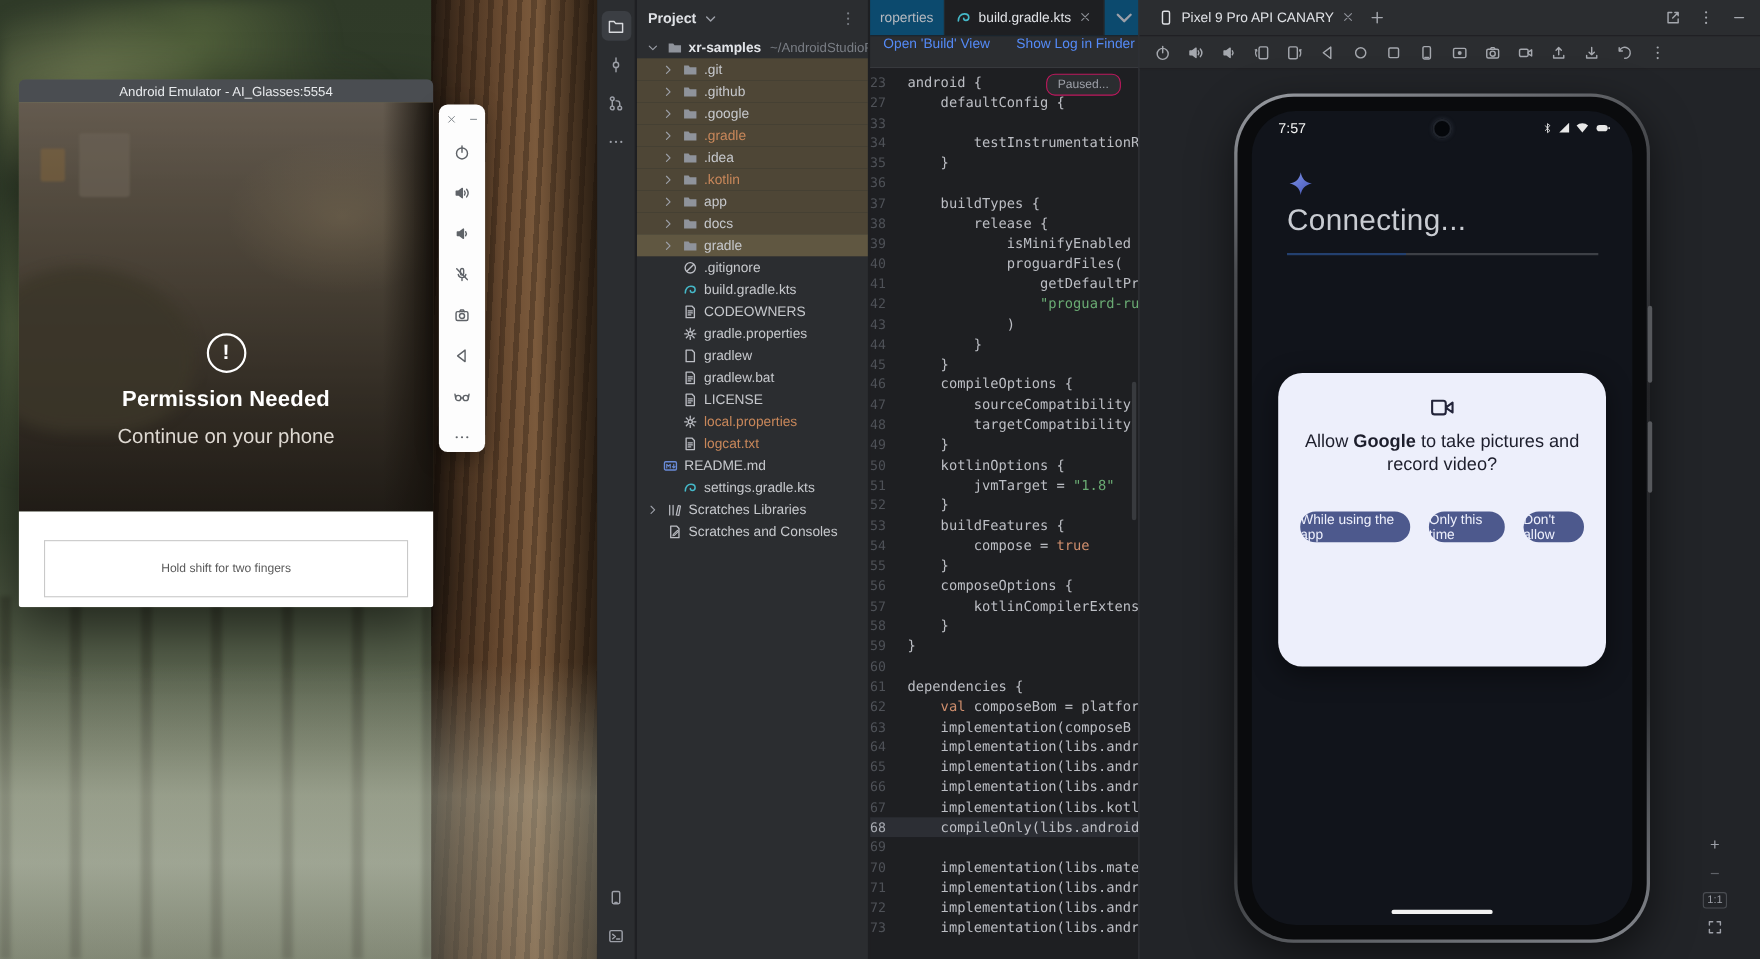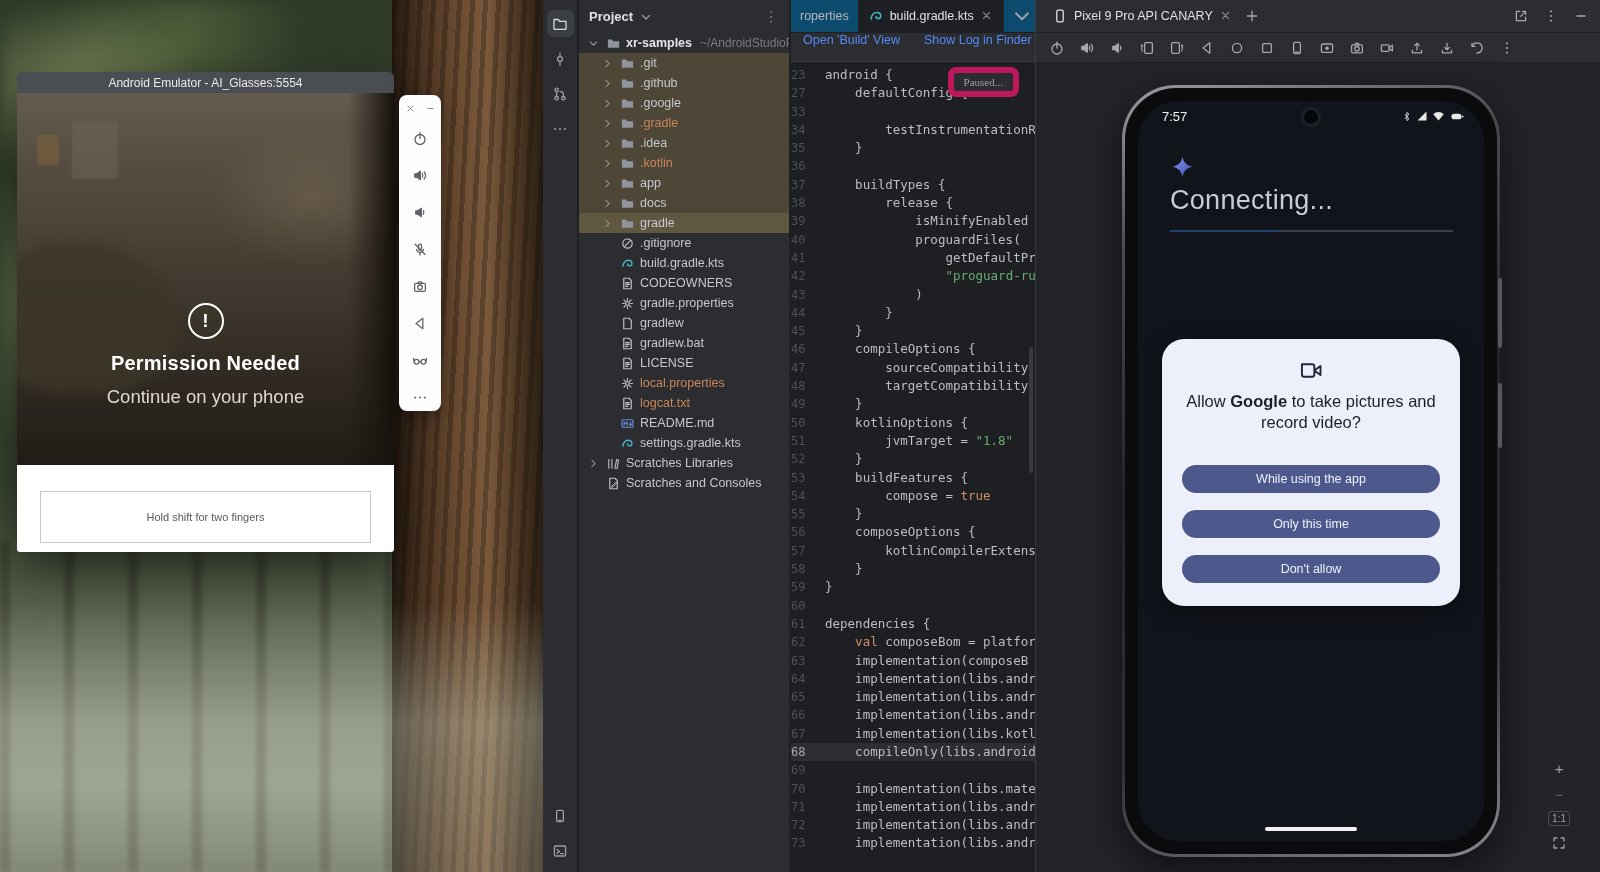--- a/index.html
+++ b/index.html
@@ -63,22 +63,22 @@
   .nlink{color:#548af7;font-size:12.5px;white-space:nowrap}
   .code-area{position:absolute;left:0;right:0;top:62px;bottom:0;background:#1e1f22;overflow:hidden;
     font-family:"DejaVu Sans Mono",monospace;font-size:12.5px;padding-top:4px}
   .cl{display:flex;height:18.3px;line-height:18.3px;white-space:pre;width:100%}
   .cl.hl{background:#2c2e34}
   .ln{flex:0 0 34px;width:34px;text-align:left;padding-right:14px;color:#4e5157;font-size:12px}
   .cl.hl .ln{color:#a8abb2}
   .ct{color:#bcbec4;overflow:hidden}
   .ct .kw{color:#cf8e6d}
   .ct .str{color:#6aab73}
-  .paused{position:absolute;top:5px;right:16px;background:#2b2d30;border:6px solid #be185d;border-radius:8px;
-    padding:3px 10px;font-size:11px;color:#9da0a8;font-family:Liberation Serif, serif}
+  .paused{position:absolute;top:5px;right:16px;background:#2b2d30;border:1px solid #be185d;border-radius:8px;
+    padding:3px 10px;font-size:11px;color:#9da0a8;font-family:Liberation Sans, sans-serif}
   .escroll{position:absolute;right:2px;top:285px;width:4px;height:126px;background:#4a4d52;border-radius:2px;opacity:.6}
 
   
   .device-panel{position:absolute;left:492px;top:0;width:565px;height:100%;background:#222428;border-left:1px solid #393b40}
   .dtabbar{height:33px;background:#2b2d30;border-bottom:1px solid #1e1f22;display:flex;align-items:center;padding:0 8px}
   .dtab{display:flex;align-items:center;gap:6px;padding:0 8px;height:100%;font-size:12.5px;color:#dfe1e5}
   .dev-btn{width:22px;height:22px;display:flex;align-items:center;justify-content:center;color:#a5a8ae;border-radius:4px}
   .dtab-right{margin-left:auto;display:flex;gap:8px;align-items:center}
   .dtoolbar{height:30px;background:#2b2d30;border-bottom:1px solid #1e1f22;display:flex;align-items:center;gap:8px;padding:0 10px}
   .dcontent{position:absolute;left:0;right:0;top:64px;bottom:0;background:#222428}
@@ -99,21 +99,21 @@
   .punch{position:absolute;top:7px;left:50%;margin-left:-9px;width:18px;height:18px;border-radius:50%;
     background:#05070b;box-shadow:inset 0 0 0 2px #20242c,0 0 4px rgba(90,100,120,.35)}
   .sparkle{position:absolute;left:32px;top:54px}
   .connecting{position:absolute;left:32px;top:84px;font-size:27px;color:#c9ccd2;letter-spacing:.3px}
   .progress-line{position:absolute;left:32px;top:129px;width:283px;height:2px;
     background:linear-gradient(90deg,#23406f 0,#23406f 108px,#3d4046 108px)}
   .perm-card{position:absolute;left:24px;top:238px;width:298px;height:267px;border-radius:22px;background:#edeffb;
     box-shadow:0 6px 24px rgba(0,0,0,.45)}
   .cam-ic{position:absolute;top:18px;left:0;right:0;display:flex;justify-content:center}
   .perm-text{position:absolute;top:52px;left:16px;right:16px;text-align:center;font-size:16.5px;line-height:21px;color:#1d1e2c}
-  .pbtns{position:absolute;top:126px;left:20px;right:20px;display:flex;flex-direction:column;gap:17px}
+  .pbtns{position:absolute;top:126px;left:20px;right:20px;display:flex;flex-direction:row;gap:17px}
   .pbtn{height:28px;border-radius:14px;background:#4d598d;color:#eef0fc;font-size:12.5px;display:flex;align-items:center;justify-content:center}
   .home-ind{position:absolute;bottom:10px;left:50%;width:92px;margin-left:-46px;height:4px;border-radius:2px;background:#f2f2f2}
 
   .zoomctl{position:absolute;right:30px;bottom:20px;display:flex;flex-direction:column;align-items:center;gap:8px;color:#9da0a8}
   .zbtn{width:18px;height:18px;display:flex;align-items:center;justify-content:center;font-size:15px}
   .zbtn.dim{opacity:.5}
   .zratio{font-size:10px;border:1px solid #4a4d52;border-radius:3px;padding:1px 3px}
 
   
   .emu-window{position:absolute;left:17px;top:72px;width:377px;height:480px;border-radius:6px 6px 3px 3px;overflow:hidden;
@@ -444,21 +444,21 @@
           <div class="trow" style="padding-left:22px">
             <span class="chev"></span>
             <span class="ic">
               <svg viewBox="0 0 16 16" fill="none" stroke="currentColor" stroke-width="1.3" stroke-linecap="round" stroke-linejoin="round">
                 <path d="M4 2.4h5.6l2.4 2.4v8.8H4z"></path>
                 <path d="M6 7h4M6 9h4M6 11h2.5"></path>
               </svg>
             </span>
             <span class="tlabel excl">logcat.txt</span>
           </div>
-          <div class="trow" style="padding-left:22px">
+          <div class="trow" style="padding-left:4px">
             <span class="chev"></span>
             <span class="ic">
               <svg viewBox="0 0 16 16" fill="none" stroke="currentColor" stroke-width="1.3" stroke-linecap="round" stroke-linejoin="round">
                 <rect x="2.2" y="4" width="11.6" height="8" rx="1.2" stroke="#6a8bd8"></rect>
                 <path d="M4.4 10V6.5l1.7 1.7 1.7-1.7V10M11.2 6.5V10m0 0l-1.3-1.3m1.3 1.3l1.3-1.3" stroke="#6a8bd8" stroke-width="1.1"></path>
               </svg>
             </span>
             <span class="tlabel">README.md</span>
           </div>
           <div class="trow" style="padding-left:22px">

